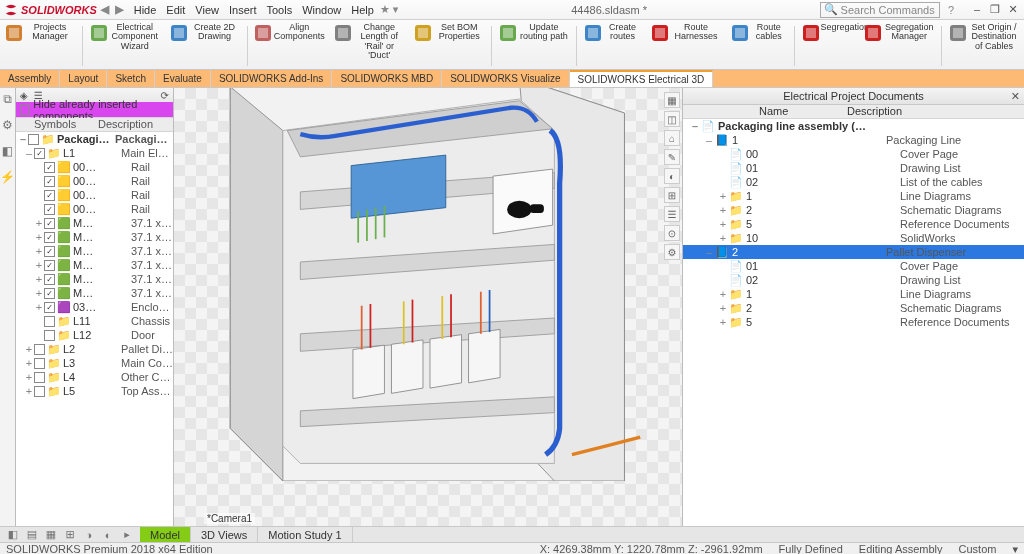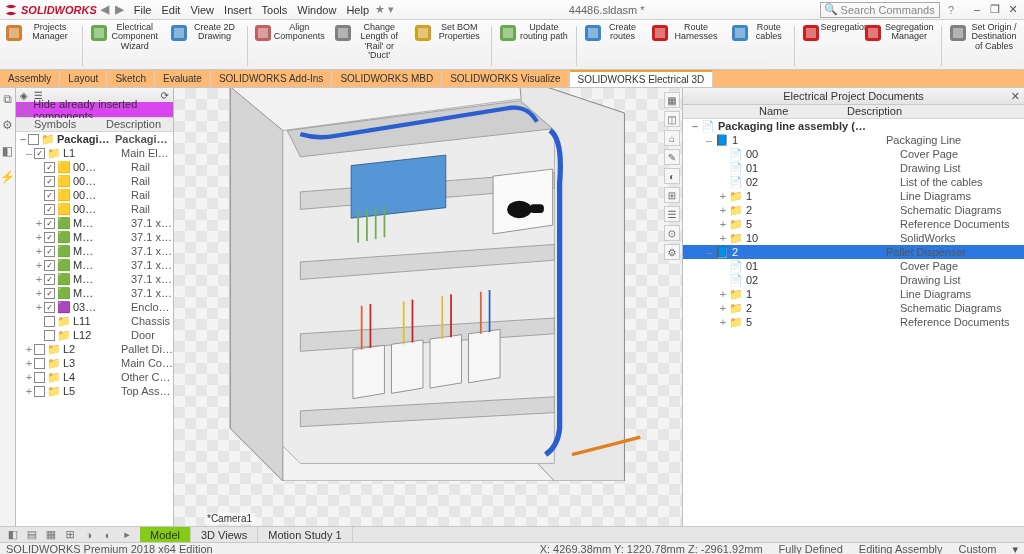--- a/index.html
+++ b/index.html
@@ -29,21 +29,21 @@
 .tabrow { height: 18px; background: #fdba74; border-bottom: 1px solid #c8c8c8; display: flex; align-items:center; }
 .tabrow .tab { padding: 2px 8px; height: 100%; display:flex; align-items:center; cursor:default; border-right: 1px solid #d0d0d0; font-size: 10px; }
 .tabrow .tab.active { background: #fff; border-top: 2px solid #f0a030; }
 
 
 .workspace { position: absolute; top: 88px; left: 0; right: 0; bottom: 28px; display: flex; }
 .left-panel { width: 158px; background: #fff; border-right: 1px solid #bcbcbc; display:flex; flex-direction:column; }
 .left-toolbar { height: 14px; background: linear-gradient(#f5f5f5,#e8e8e8); display:flex; align-items:center; gap:6px; padding:0 4px; }
 .left-toolbar span { font-size: 10px; color:#555; }
 .hide-row { height: 16px; display:flex; align-items:center; padding: 0 4px; font-size: 10px; gap:4px; background:#d946ef; border-bottom:1px solid #d5d5d5;}
-.tree-head { height: 14px; background: #ececec; display:flex; font-size:10px; color:#555; border-bottom:1px solid #d5d5d5;gap:8px;}
+.tree-head { height: 14px; background: #ececec; display:flex; font-size:10px; color:#555; border-bottom:1px solid #d5d5d5;}
 .tree-head div:first-child { width: 78px; padding-left: 18px; }
 .tree-head div:last-child { flex:1; padding-left: 4px; }
 .tree { flex:1; overflow:hidden; font-size:10px; }
 .tree-row { display:flex; height: 14px; align-items:center; white-space:nowrap; padding-left: 2px; }
 .tree-row .twist { width: 10px; text-align:center; color:#888; }
 .tree-row .chk { width: 11px; height:11px; border:1px solid #888; margin-right:2px; display:flex; align-items:center; justify-content:center; font-size:8px; color:#333;}
 .tree-row .icon { width: 12px; height:12px; margin-right:2px; }
 .tree-row .name { width: 60px; overflow:hidden; text-overflow:ellipsis; padding-left:2px;}
 .tree-row .desc { flex:1; overflow:hidden; text-overflow:ellipsis; color:#555;}
 .indent1 { padding-left: 8px !important;}
@@ -94,21 +94,21 @@
         <path fill="#c8102e" d="M3 6 Q12 0 21 6 Q12 12 3 6 Z"></path>
         <path fill="#c8102e" d="M3 18 Q12 12 21 18 Q12 24 3 18 Z"></path>
       </svg>
     <span>SOLIDWORKS</span>
   </div>
   <div class="nav-arrows">
     <span>◀</span>
     <span>▶</span>
   </div>
   <div class="menubar" id="menubar">
-      <span>File</span>
+      <span>Hide</span>
       <span>Edit</span>
       <span>View</span>
       <span>Insert</span>
       <span>Tools</span>
       <span>Window</span>
       <span>Help</span>
     </div>
   <span style="margin-left:6px;color:#888">★ ▾</span>
   <div class="title-center">44486.sldasm *</div>
   <div class="title-right">

